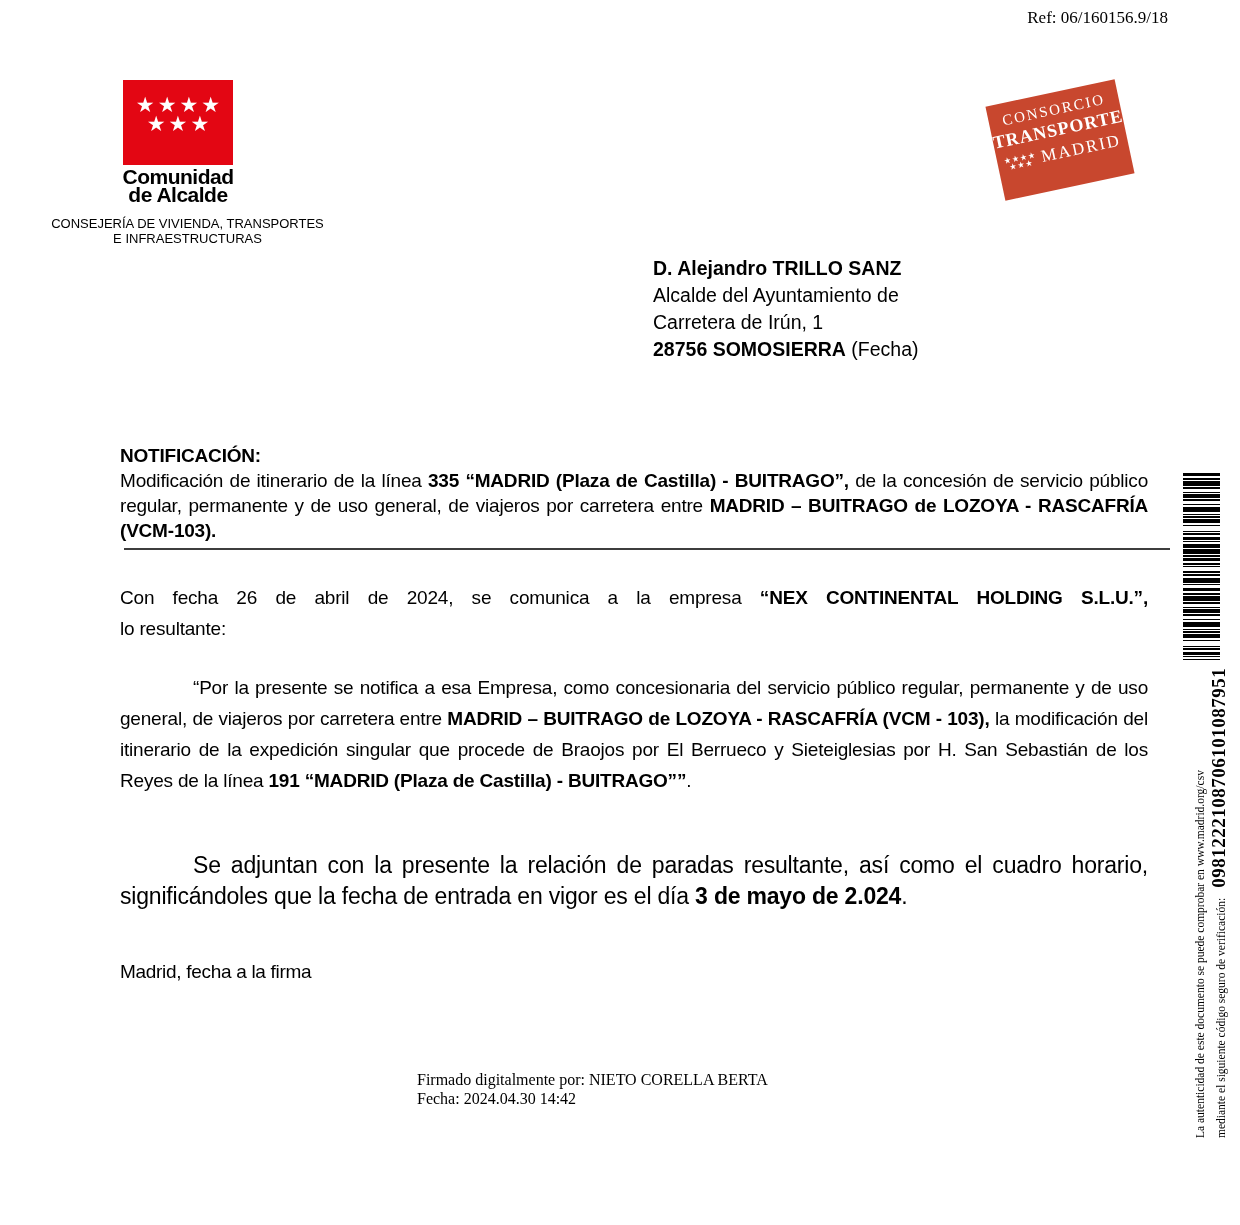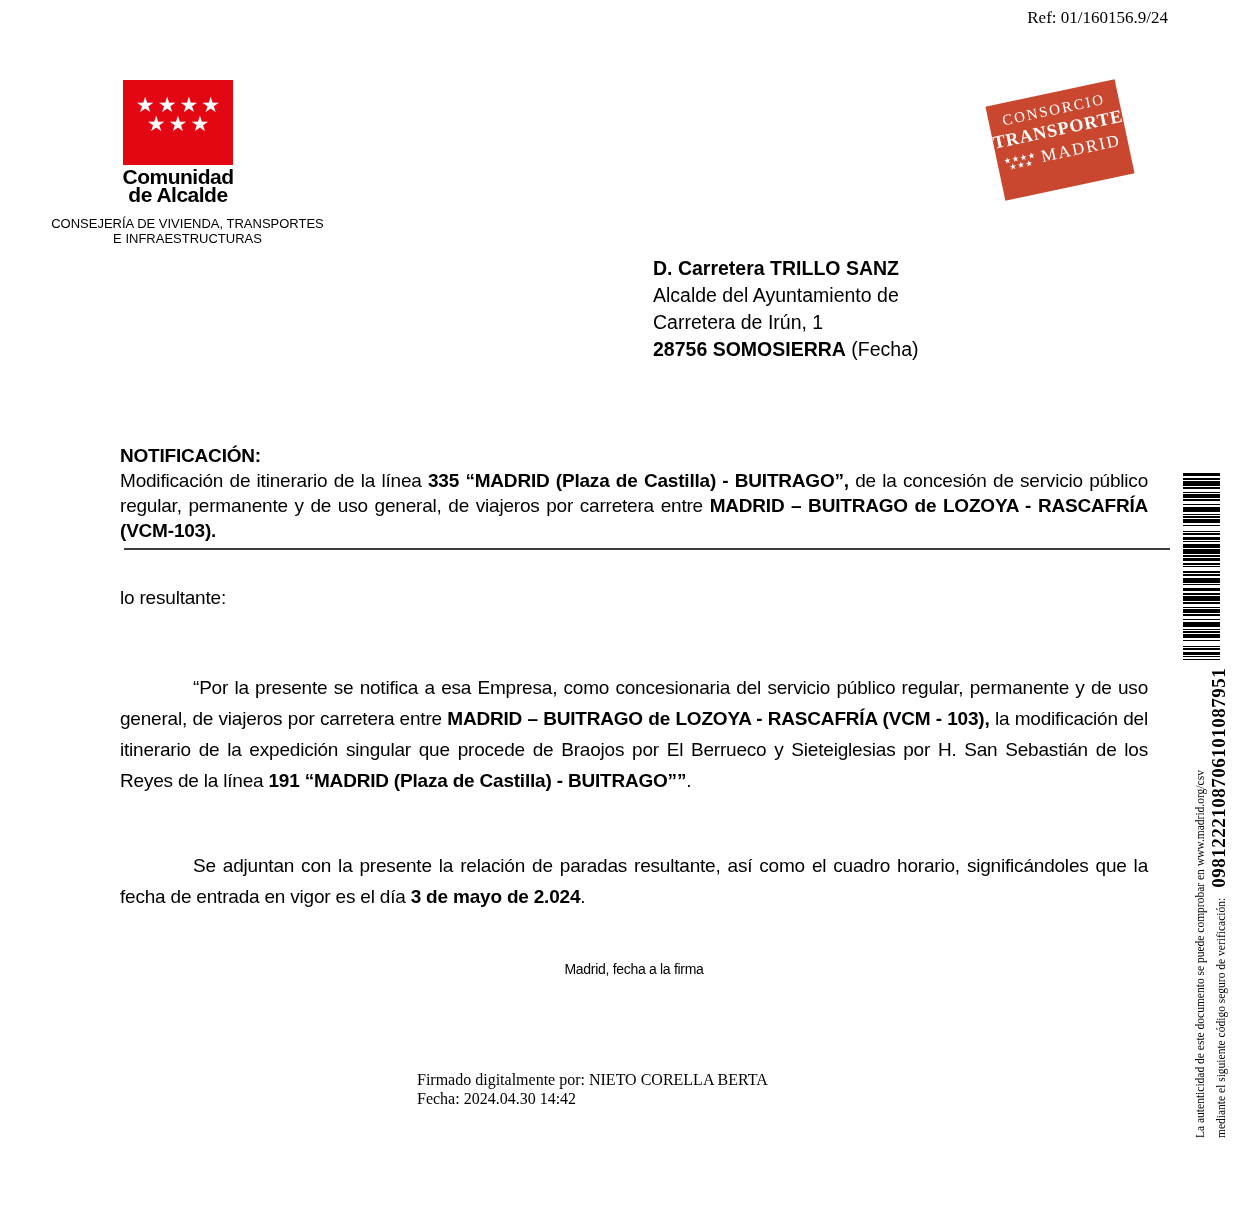--- a/index.html
+++ b/index.html
@@ -71,24 +71,24 @@
   .con-fecha { top:582px; font-size:19px; letter-spacing:-0.2px; line-height:31px; }
   .cf-line1 { text-align:justify; text-align-last:justify; }
 
   .para-por {
     top:672px;
     font-size:19px; letter-spacing:-0.2px; line-height:31px;
     text-align:justify; text-indent:73px;
   }
   .para-se {
     top:850px;
-    font-size:19px; letter-spacing:-0.2px; line-height:31px;
+    font-size:23px; letter-spacing:-0.2px; line-height:31px;
     text-align:justify; text-indent:73px;
   }
-  .closing { top:961px; text-align:center; font-size:14px; letter-spacing:-0.3px; }
+  .closing { top:961px; text-align:left; font-size:19px; letter-spacing:-0.3px; }
 
   
   .signature {
     left:417px; top:1070px;
     font-family:"Liberation Serif", serif;
     font-size:16px; line-height:19px;
   }
 
   
   .barcode { left:1183px; top:473px; width:37px; height:187px; overflow:hidden; }
@@ -98,21 +98,21 @@
     transform:rotate(-90deg); transform-origin:0 0;
     font-family:"Liberation Serif", serif;
   }
   .v-line1 { font-size:11.5px; line-height:15px; white-space:nowrap; }
   .v-line2 { font-size:11.5px; line-height:22px; white-space:nowrap; }
   .csv { font-size:19px; font-weight:bold; margin-left:10px; letter-spacing:0.5px; }
 </style>
 </head>
 <body>
 
-<div class="abs ref">Ref: 01/160156.9/24</div>
+<div class="abs ref">Ref: 06/160156.9/18</div>
 
 <div class="abs flag">
   <div class="flag-row1">★★★★</div>
   <div class="flag-row2">★★★</div>
 </div>
 <div class="abs org-name">
   <div>Comunidad</div>
   <div>de Alcalde</div>
 </div>
 <div class="abs dept">
@@ -125,33 +125,34 @@
   <div class="stamp-l2">TRANSPORTES</div>
   <div class="stamp-l3">
     <span class="stamp-stars">
       <span>★★★★</span><br><span>★★★</span>
     </span>
     <span class="stamp-madrid">MADRID</span>
   </div>
 </div>
 
 <div class="abs recipient">
-  <div class="b">D. Carretera TRILLO SANZ</div>
+  <div class="b">D. Alejandro TRILLO SANZ</div>
   <div>Alcalde del Ayuntamiento de</div>
   <div>Carretera de Irún, 1</div>
   <div><span class="b">28756 SOMOSIERRA</span><span> (Fecha)</span></div>
 </div>
 
 <div class="abs col notif">
   <div class="notif-heading">NOTIFICACIÓN:</div>
   <div><span>Modificación de itinerario de la línea </span><span class="b">335 “MADRID (Plaza de Castilla) - BUITRAGO”,</span><span> de la concesión de servicio público regular, permanente y de uso general, de viajeros por carretera entre </span><span class="b">MADRID – BUITRAGO de LOZOYA - RASCAFRÍA (VCM-103).</span></div>
 </div>
 <div class="abs rule"></div>
 
 <div class="abs col con-fecha">
+  <div class="cf-line1"><span>Con fecha 26 de abril de 2024, se comunica a la empresa </span><span class="b">“NEX CONTINENTAL HOLDING S.L.U.”,</span></div>
   <div>lo resultante:</div>
 </div>
 
 <div class="abs col para-por"><span>“Por la presente se notifica a esa Empresa, como concesionaria del servicio público regular, permanente y de uso general, de viajeros por carretera entre </span><span class="b">MADRID – BUITRAGO de LOZOYA - RASCAFRÍA (VCM - 103),</span><span> la modificación del itinerario de la expedición singular que procede de Braojos por El Berrueco y Sieteiglesias por H. San Sebastián de los Reyes de la línea </span><span class="b">191 “MADRID (Plaza de Castilla) - BUITRAGO””</span><span>.</span></div>
 
 <div class="abs col para-se"><span>Se adjuntan con la presente la relación de paradas resultante, así como el cuadro horario, significándoles que la fecha de entrada en vigor es el día </span><span class="b">3 de mayo de 2.024</span><span>.</span></div>
 
 <div class="abs col closing">Madrid, fecha a la firma</div>
 
 <div class="abs signature">

